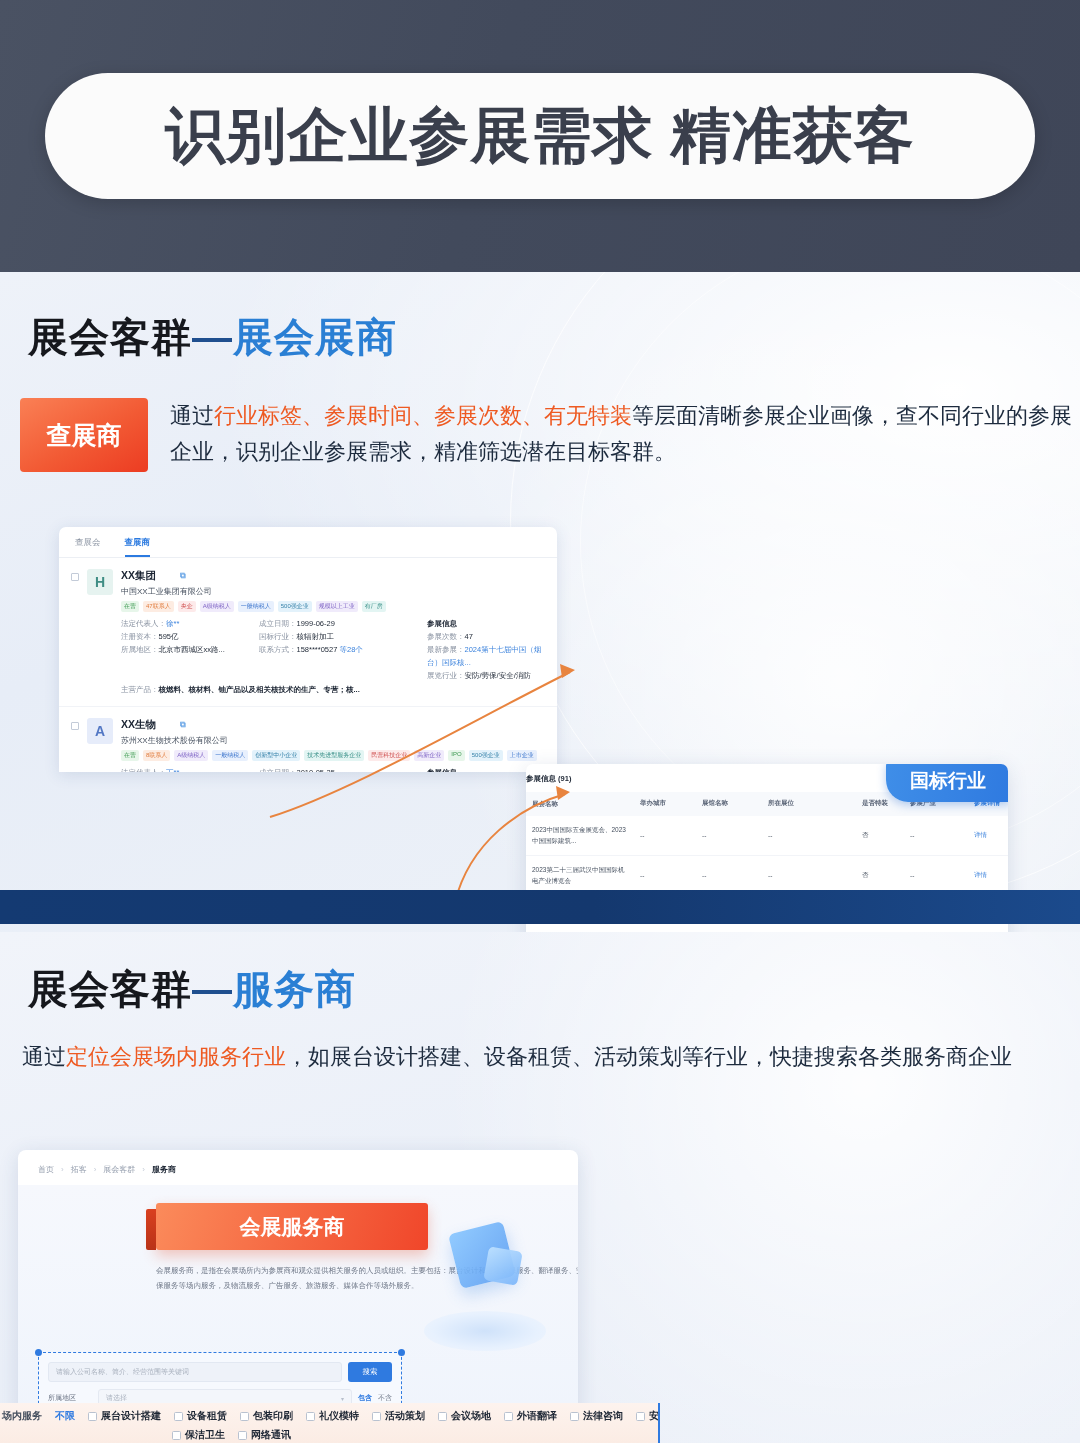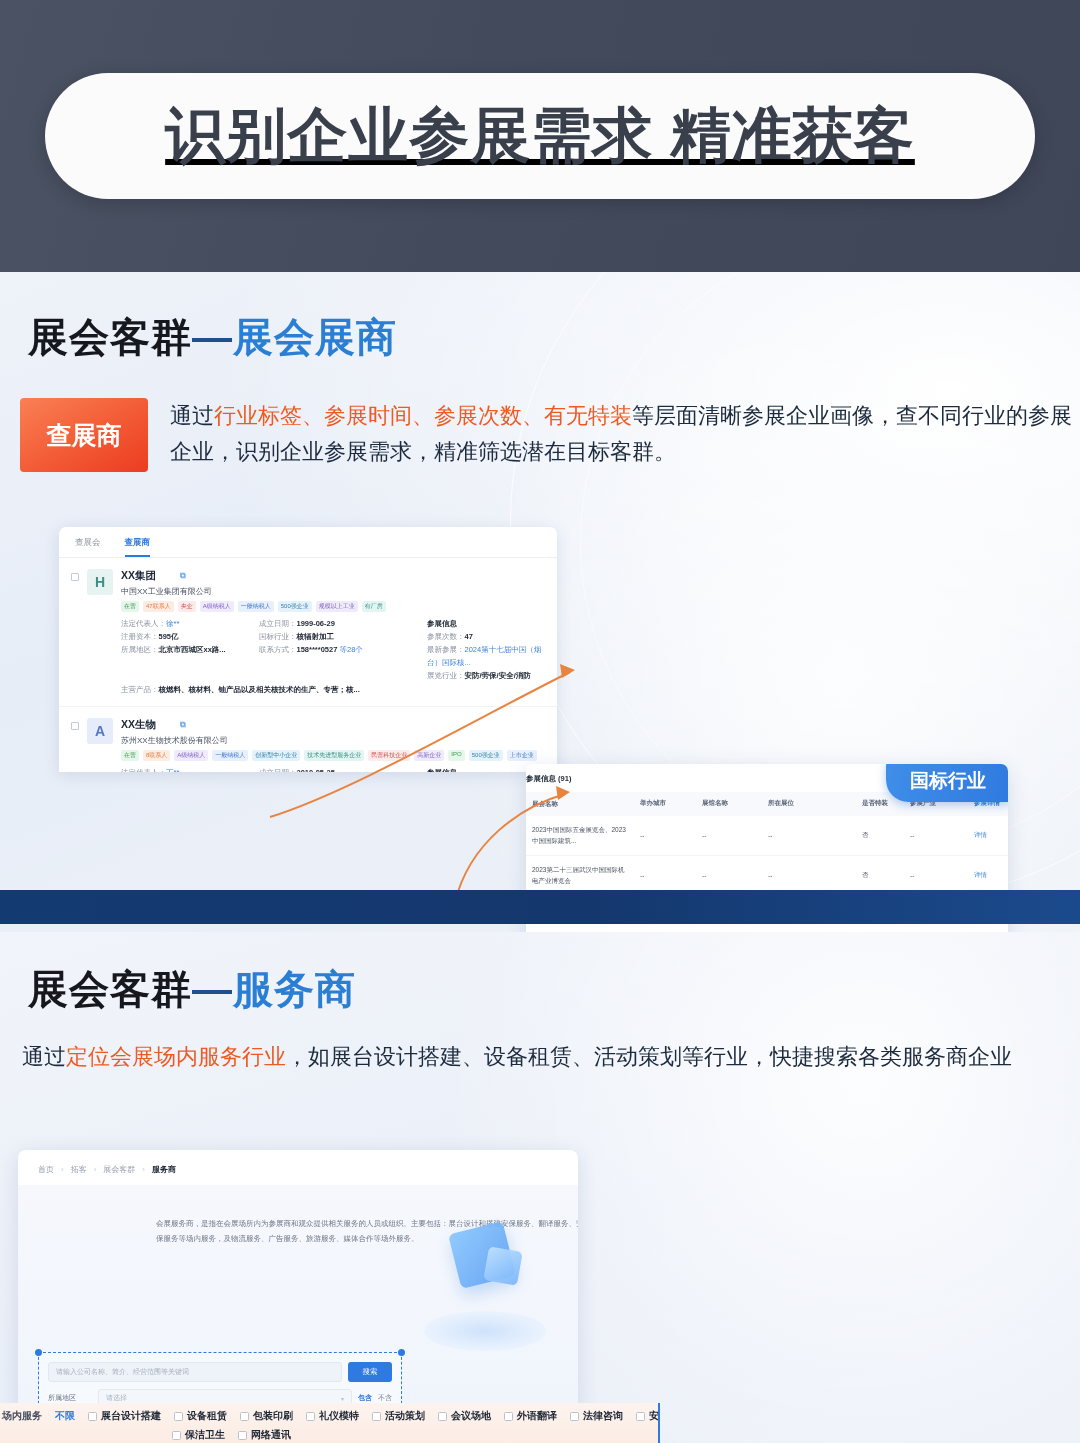--- a/index.html
+++ b/index.html
@@ -14,21 +14,20 @@
   
   .hero {
     position: absolute; left: 0; top: 0; width: 1080px; height: 272px;
     background: linear-gradient(105deg, #4a5263 0%, #424a5c 45%, #3f4658 100%);
     display: flex; align-items: center; justify-content: center;
   }
   .hero-pill {
     width: 990px; height: 126px; border-radius: 63px; background: #fbfbfb;
     display: flex; align-items: center; justify-content: center;
     box-shadow: 0 4px 18px rgba(0,0,0,.18);
-    text-decoration: underline;
   }
   .hero-title {
     font-size: 60px; font-weight: bold; color: #3a3f4c; letter-spacing: 1px;
     white-space: nowrap;
   }
 
   
   .sec1 {
     position: absolute; left: 0; top: 272px; width: 1080px; height: 660px;
     background:
@@ -97,21 +96,21 @@
   .tg-green { background: #e7f6ea; color: #3f9b53; }
   .tg-orange { background: #fdece2; color: #e07b3c; }
   .tg-purple { background: #f0ebfb; color: #7c61c4; }
   .tg-blue { background: #e8f0fd; color: #3d76cd; }
   .tg-red { background: #fdeaea; color: #cf5050; }
   .tg-teal { background: #e3f5f3; color: #3a9189; }
   .tg-cyan { background: #e3f2fb; color: #3480a8; }
 
   .c-grid { display: flex; margin-top: 6px; gap: 10px; }
   .c-col { font-size: 7.5px; line-height: 1.72; color: #8a93a2; }
-  .c-col b { color: #1e2735; font-weight: bold; margin-top: 6px; }
+  .c-col b { color: #1e2735; font-weight: normal; margin-top: 6px; }
   .c-col .bluev { color: #3b82dc; }
   .col-a { width: 128px; }
   .col-b { width: 158px; }
   .col-c { flex: 1; }
   .c-col .hd { color: #1e2735; font-weight: bold; }
   .c-main { font-size: 7.5px; color: #8a93a2; margin-top: 2px; line-height: 1.7; }
   .c-main b { color: #1e2735; }
 
   
   .mock-table {
@@ -447,20 +446,21 @@
     <div class="crumb">
       <span>首页</span>
       <span class="sl">›</span>
       <span>拓客</span>
       <span class="sl">›</span>
       <span>展会客群</span>
       <span class="sl">›</span>
       <span class="cur">服务商</span>
     </div>
     <div class="svc-body">
+      <div class="svc-banner">会展服务商</div>
       <div class="svc-desc">会展服务商，是指在会展场所内为参展商和观众提供相关服务的人员或组织。主要包括：展台设计和搭建安保服务、翻译服务、安保服务等场内服务，及物流服务、广告服务、旅游服务、媒体合作等场外服务。</div>
       <div class="svc-illus">
         <div class="illus-disc"></div>
         <div class="illus-cube"></div>
         <div class="illus-cube2"></div>
       </div>
     </div>
   </div>
 
 </div>

